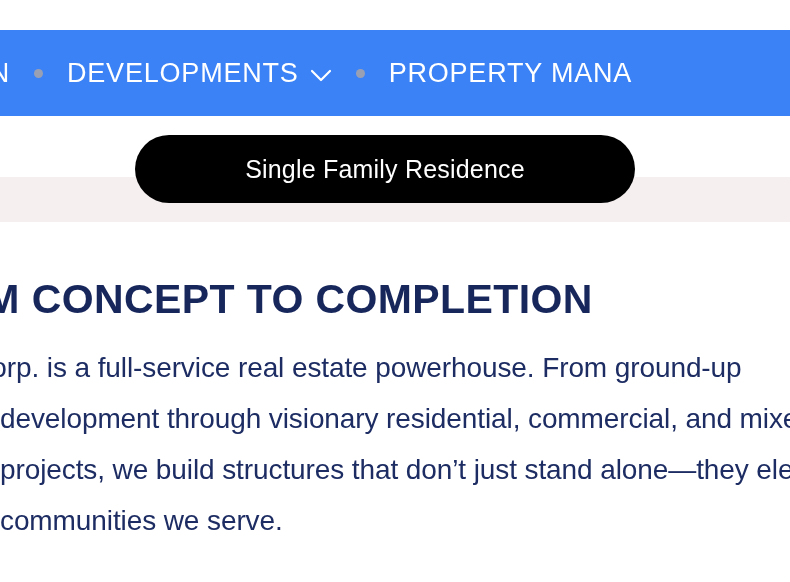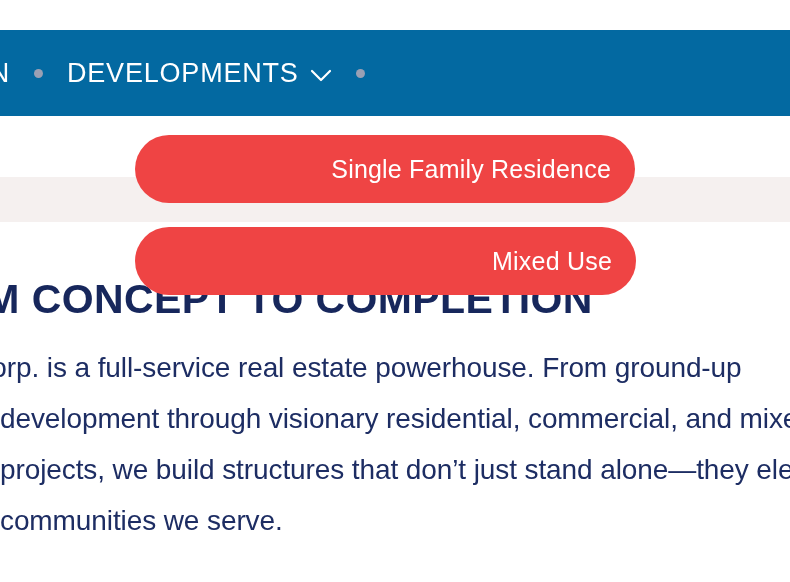--- a/index.html
+++ b/index.html
@@ -63,21 +63,21 @@
     letter-spacing: -0.1px;
   }
 
   
   #nav-bar {
     position: absolute;
     left: 0;
     top: 30px;
     width: 790px;
     height: 86px;
-    background: #0369a1;
+    background: #3b82f6;
     z-index: 2;
     display: flex;
     align-items: center;
     overflow: hidden;
   }
 
   .nav-inner {
     display: flex;
     align-items: center;
     margin-left: -78px;
@@ -117,33 +117,33 @@
   #dropdown-menu {
     position: absolute;
     left: 135px;
     top: 135px;
     z-index: 3;
   }
 
   .menu-pill {
     height: 68px;
     border-radius: 40px;
-    background: #ef4444;
+    background: #000000;
     color: #ffffff;
     display: flex;
     align-items: center;
-    justify-content: flex-end;
+    justify-content: center;
     font-family: "Liberation Sans", sans-serif;
     font-size: 25px;
     font-weight: 400;
     letter-spacing: 0.2px;
     cursor: pointer;
     box-sizing: border-box;
     padding: 0 24px;
-    margin-bottom: 24px;
+    margin-bottom: 32px;
   }
 
   .menu-pill.w1 { width: 500px; }
   .menu-pill.w2 { width: 500px; }
   .menu-pill.w3 { width: 501px; }
   .menu-pill.w4 { width: 487px; }
 </style>
 </head>
 <body>
 
@@ -171,29 +171,29 @@
       <span>DEVELOPMENTS</span>
       <span class="chevron-wrap">
         <svg width="22" height="13" viewBox="0 0 22 13" aria-hidden="true">
           <polyline points="2,2 11,11 20,2" fill="none" stroke="#ffffff" stroke-width="2.2" stroke-linecap="round" stroke-linejoin="round"></polyline>
         </svg>
       </span>
     </span>
 
     <span class="nav-sep"></span>
 
+    <span class="nav-link">
+      <span>PROPERTY MANA</span>
+    </span>
 
   </div>
 </nav>
 
 <div id="dropdown-menu">
 
   <div class="menu-pill w1">
     <span>Single Family Residence</span>
   </div>
 
 
-  <div class="menu-pill w3">
-    <span>Mixed Use</span>
-  </div>
 
 
 </div>
 
 </body></html>

